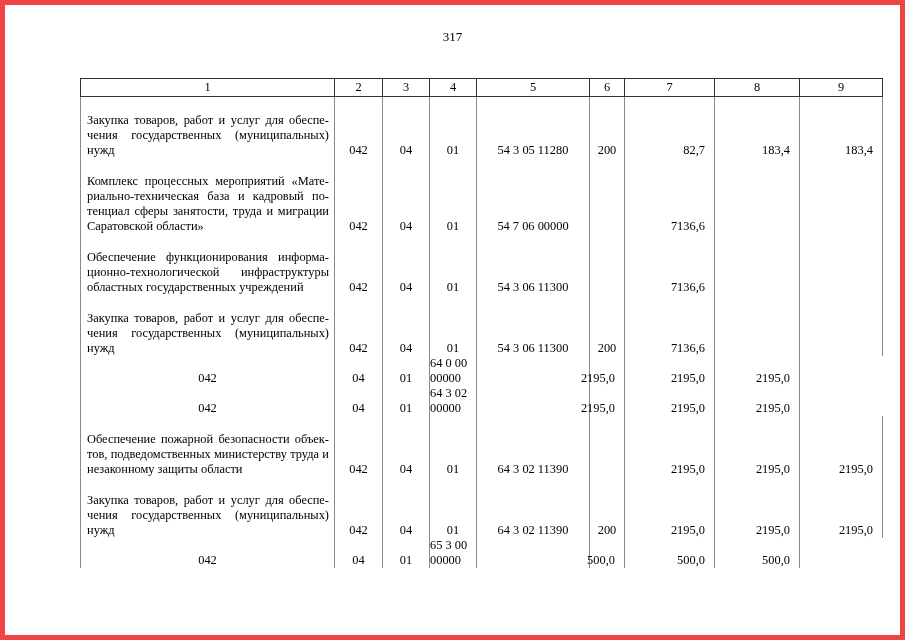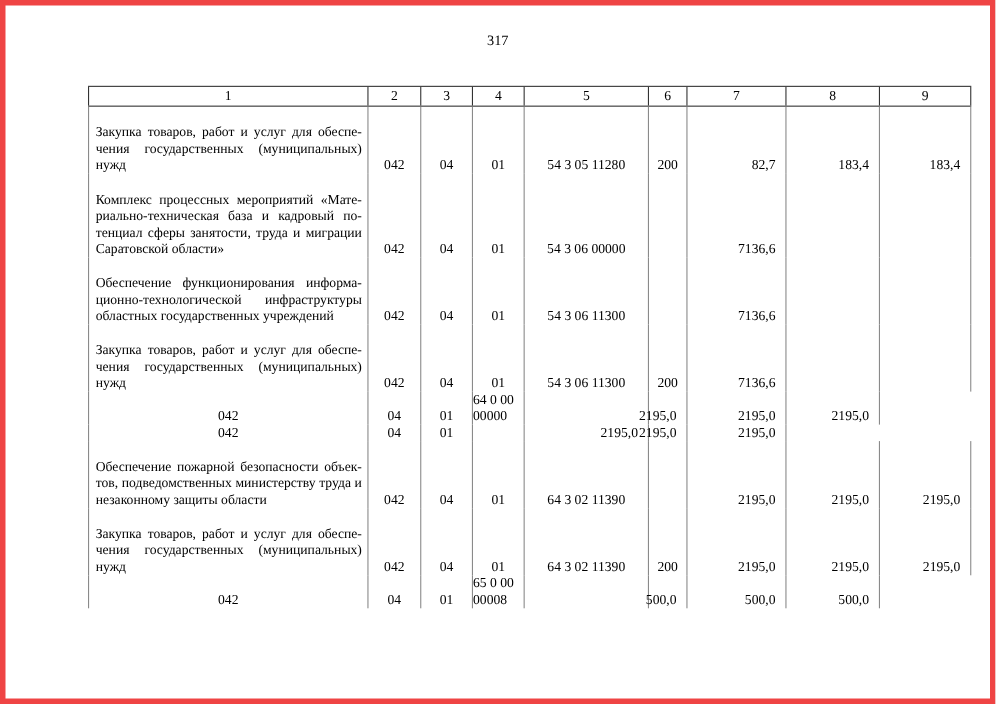--- a/index.html
+++ b/index.html
@@ -95,21 +95,21 @@
     <div class="cell c-right">183,4</div>
   </div>
 
   <div class="row">
     <div class="cell">
       <span class="c-name">Комплекс процессных мероприятий «Мате­риально-техническая база и кадровый по­тенциал сферы занятости, труда и миграции Саратовской области»</span>
     </div>
     <div class="cell c-center">042</div>
     <div class="cell c-center">04</div>
     <div class="cell c-center">01</div>
-    <div class="cell c-center">54 3 06 00000</div>
+    <div class="cell c-center">54 7 06 00000</div>
     <div class="cell c-center"></div>
     <div class="cell c-right">7136,6</div>
     <div class="cell c-right"></div>
     <div class="cell c-right"></div>
   </div>
 
   <div class="row">
     <div class="cell">
       <span class="c-name">Обеспечение функционирования информа­ционно-технологической инфраструктуры областных государственных учреждений</span>
     </div>
@@ -145,20 +145,21 @@
     <div class="cell c-center"></div>
     <div class="cell c-right">2195,0</div>
     <div class="cell c-right">2195,0</div>
     <div class="cell c-right">2195,0</div>
   </div>
 
   <div class="row">
     <div class="cell c-center">042</div>
     <div class="cell c-center">04</div>
     <div class="cell c-center">01</div>
+    <div class="cell c-center">64 3 02 00000</div>
     <div class="cell c-center"></div>
     <div class="cell c-right">2195,0</div>
     <div class="cell c-right">2195,0</div>
     <div class="cell c-right">2195,0</div>
   </div>
 
   <div class="row">
     <div class="cell">
       <span class="c-name">Обеспечение пожарной безопасности объек­тов, подведомственных министерству труда и незаконному защиты области</span>
     </div>
@@ -183,21 +184,21 @@
     <div class="cell c-center">200</div>
     <div class="cell c-right">2195,0</div>
     <div class="cell c-right">2195,0</div>
     <div class="cell c-right">2195,0</div>
   </div>
 
   <div class="row">
     <div class="cell c-center">042</div>
     <div class="cell c-center">04</div>
     <div class="cell c-center">01</div>
-    <div class="cell c-center">65 0 00 00008</div>
+    <div class="cell c-center">65 3 00 00000</div>
     <div class="cell c-center"></div>
     <div class="cell c-right">500,0</div>
     <div class="cell c-right">500,0</div>
     <div class="cell c-right">500,0</div>
   </div>
 </div>
 
   </div>
 </div>
 

